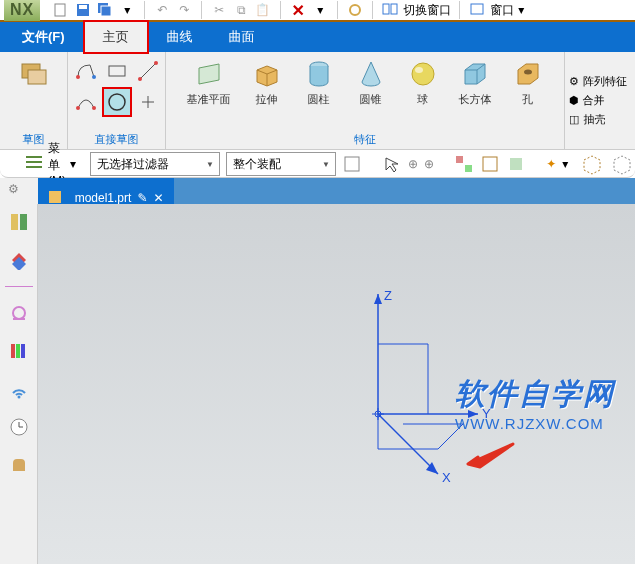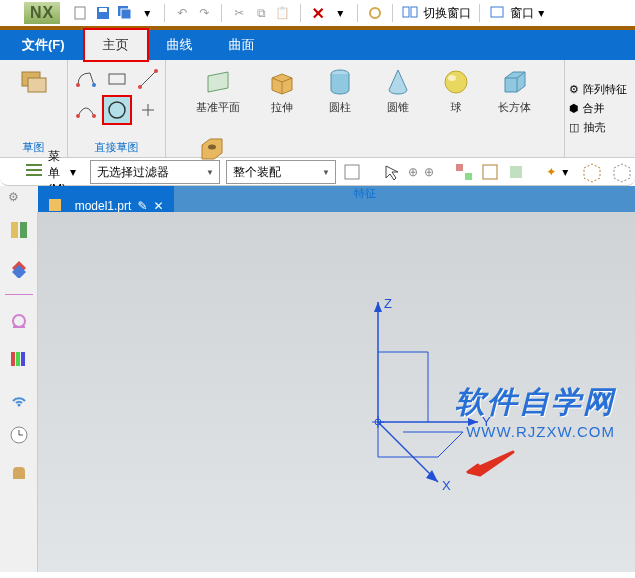--- a/index.html
+++ b/index.html
@@ -1,32 +1,32 @@
 <!DOCTYPE html>
 <html><head>
   <meta charset="utf-8">
   <style>
     * { margin: 0; padding: 0; box-sizing: border-box; font-family: "Microsoft YaHei", Arial, sans-serif; }
     body { width: 635px; height: 578px; background: #fff; font-size: 12px; overflow: hidden; }
     
-    .titlebar { height: 30px; background: #fff; display: flex; align-items: center; padding: 2px 24px; border-bottom: 4px solid #a16207; }
+    .titlebar { height: 22px; background: #fff; display: flex; align-items: center; padding: 2px 4px; border-bottom: 2px solid #a16207; }
     .app-logo { font-size: 16px; font-weight: bold; background: linear-gradient(to bottom, #c5d8a0, #8aad5a); color: #4a6030; padding: 2px 6px; letter-spacing: 1px; }
     .qat { display: flex; gap: 4px; margin-left: 12px; align-items: center; }
     .qat-icon { width: 18px; height: 18px; display: flex; align-items: center; justify-content: center; }
     .sep { width: 1px; height: 18px; background: #ccc; margin: 0 4px; }
     
     .tabs { height: 30px; background: #0d6fcf; display: flex; align-items: center; padding-left: 4px; }
     .tab { padding: 6px 18px; color: #fff; cursor: pointer; font-size: 13px; }
     .tab.file { background: #0d6fcf; font-weight: bold; }
     .tab.active { background: #f0f0f0; color: #333; border: 2px solid #e60000; }
     
     .ribbon { height: 98px; background: #f0f0f0; display: flex; border-bottom: 1px solid #ccc; }
     .ribbon-group { border-right: 1px solid #ccc; padding: 4px 8px 2px; display: flex; flex-direction: column; align-items: center; justify-content: space-between; }
     .group-label { font-size: 11px; color: #0d6fcf; margin-top: 2px; }
-    .group-content { display: flex; gap: 14px; align-items: center; flex-wrap: wrap; margin-left: 16px; }
+    .group-content { display: flex; gap: 8px; align-items: center; flex-wrap: wrap; }
     
     .sketch-group { width: 68px; }
     .sketch-icon { width: 32px; height: 32px; }
     
     .direct-sketch { width: 98px; }
     .ds-grid { display: grid; grid-template-columns: repeat(3, 30px); grid-template-rows: repeat(2, 30px); gap: 1px; }
     .ds-cell { width: 30px; height: 30px; display: flex; align-items: center; justify-content: center; background: #f0f0f0; }
     .ds-cell.highlighted { background: #b3e0e8; border: 2px solid #e60000; }
     
     .feature-btn { display: flex; flex-direction: column; align-items: center; gap: 2px; padding: 2px 6px; }
@@ -47,21 +47,21 @@
     .filetab-bar .left-gap { width: 38px; background: #f0f0f0; }
     .filetab { background: #0d6fcf; color: #fff; padding: 20px 10px; display: flex; align-items: center; gap: 6px; font-size: 12px; }
     .close-x { color: #fff; font-size: 12px; cursor: pointer; }
     
     .workspace { display: flex; height: 360px; }
     .left-toolbar { width: 38px; background: #f0f0f0; border-right: 1px solid #ccc; display: flex; flex-direction: column; align-items: center; padding-top: 6px; gap: 14px; }
     .lt-icon { width: 24px; height: 24px; display: flex; align-items: center; justify-content: center; }
     
     .canvas { flex: 1; background: linear-gradient(to bottom, #cfd3d6, #e2e5e7); position: relative; }
     .axes { position: absolute; left: 290px; top: 80px; }
-    .watermark { position: absolute; right: 20px; top: 170px; text-align: right; }
+    .watermark { position: absolute; right: 20px; top: 170px; }
     .wm-main { font-size: 30px; font-weight: bold; color: #2970d6; font-style: italic; text-shadow: 1px 1px 0 #fff; letter-spacing: 2px; }
     .wm-sub { font-size: 15px; color: #2970d6; font-weight: normal; letter-spacing: 1px; }
     .arrow-red { position: absolute; left: 420px; top: 235px; }
   </style>
 </head>
 <body>
 
 <div class="titlebar">
   <span class="app-logo">NX</span>
   <div class="qat">

